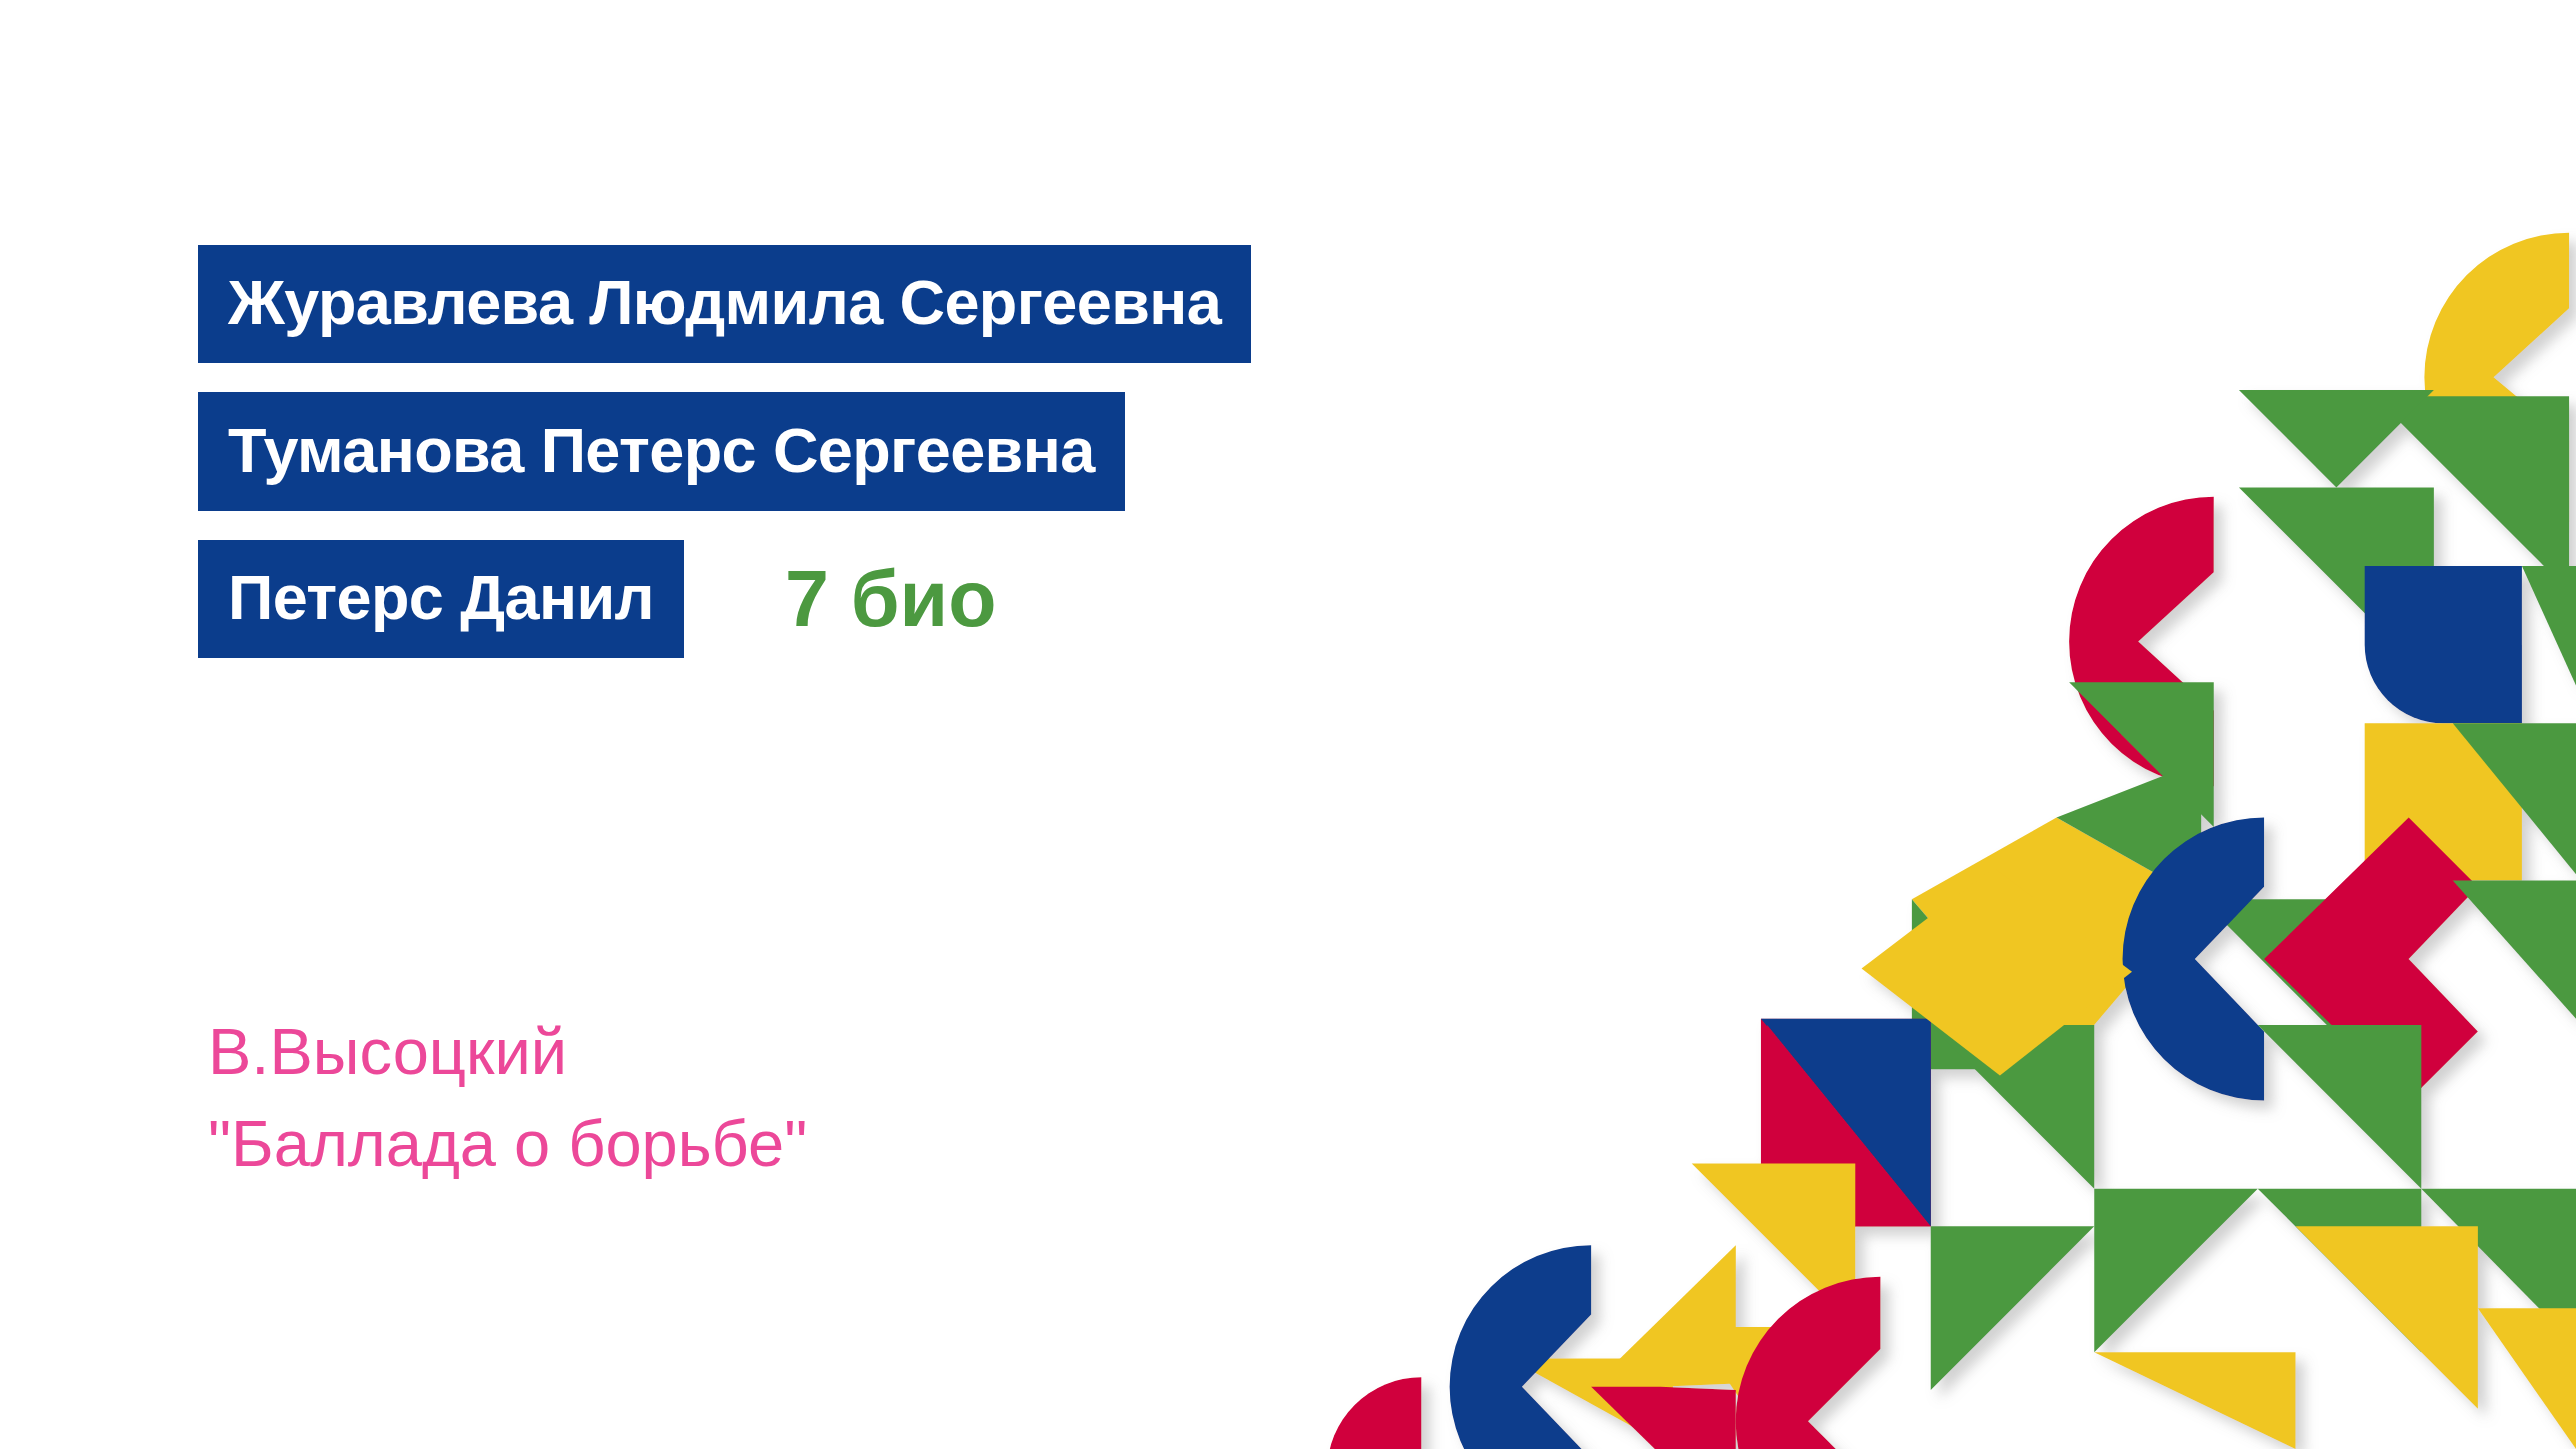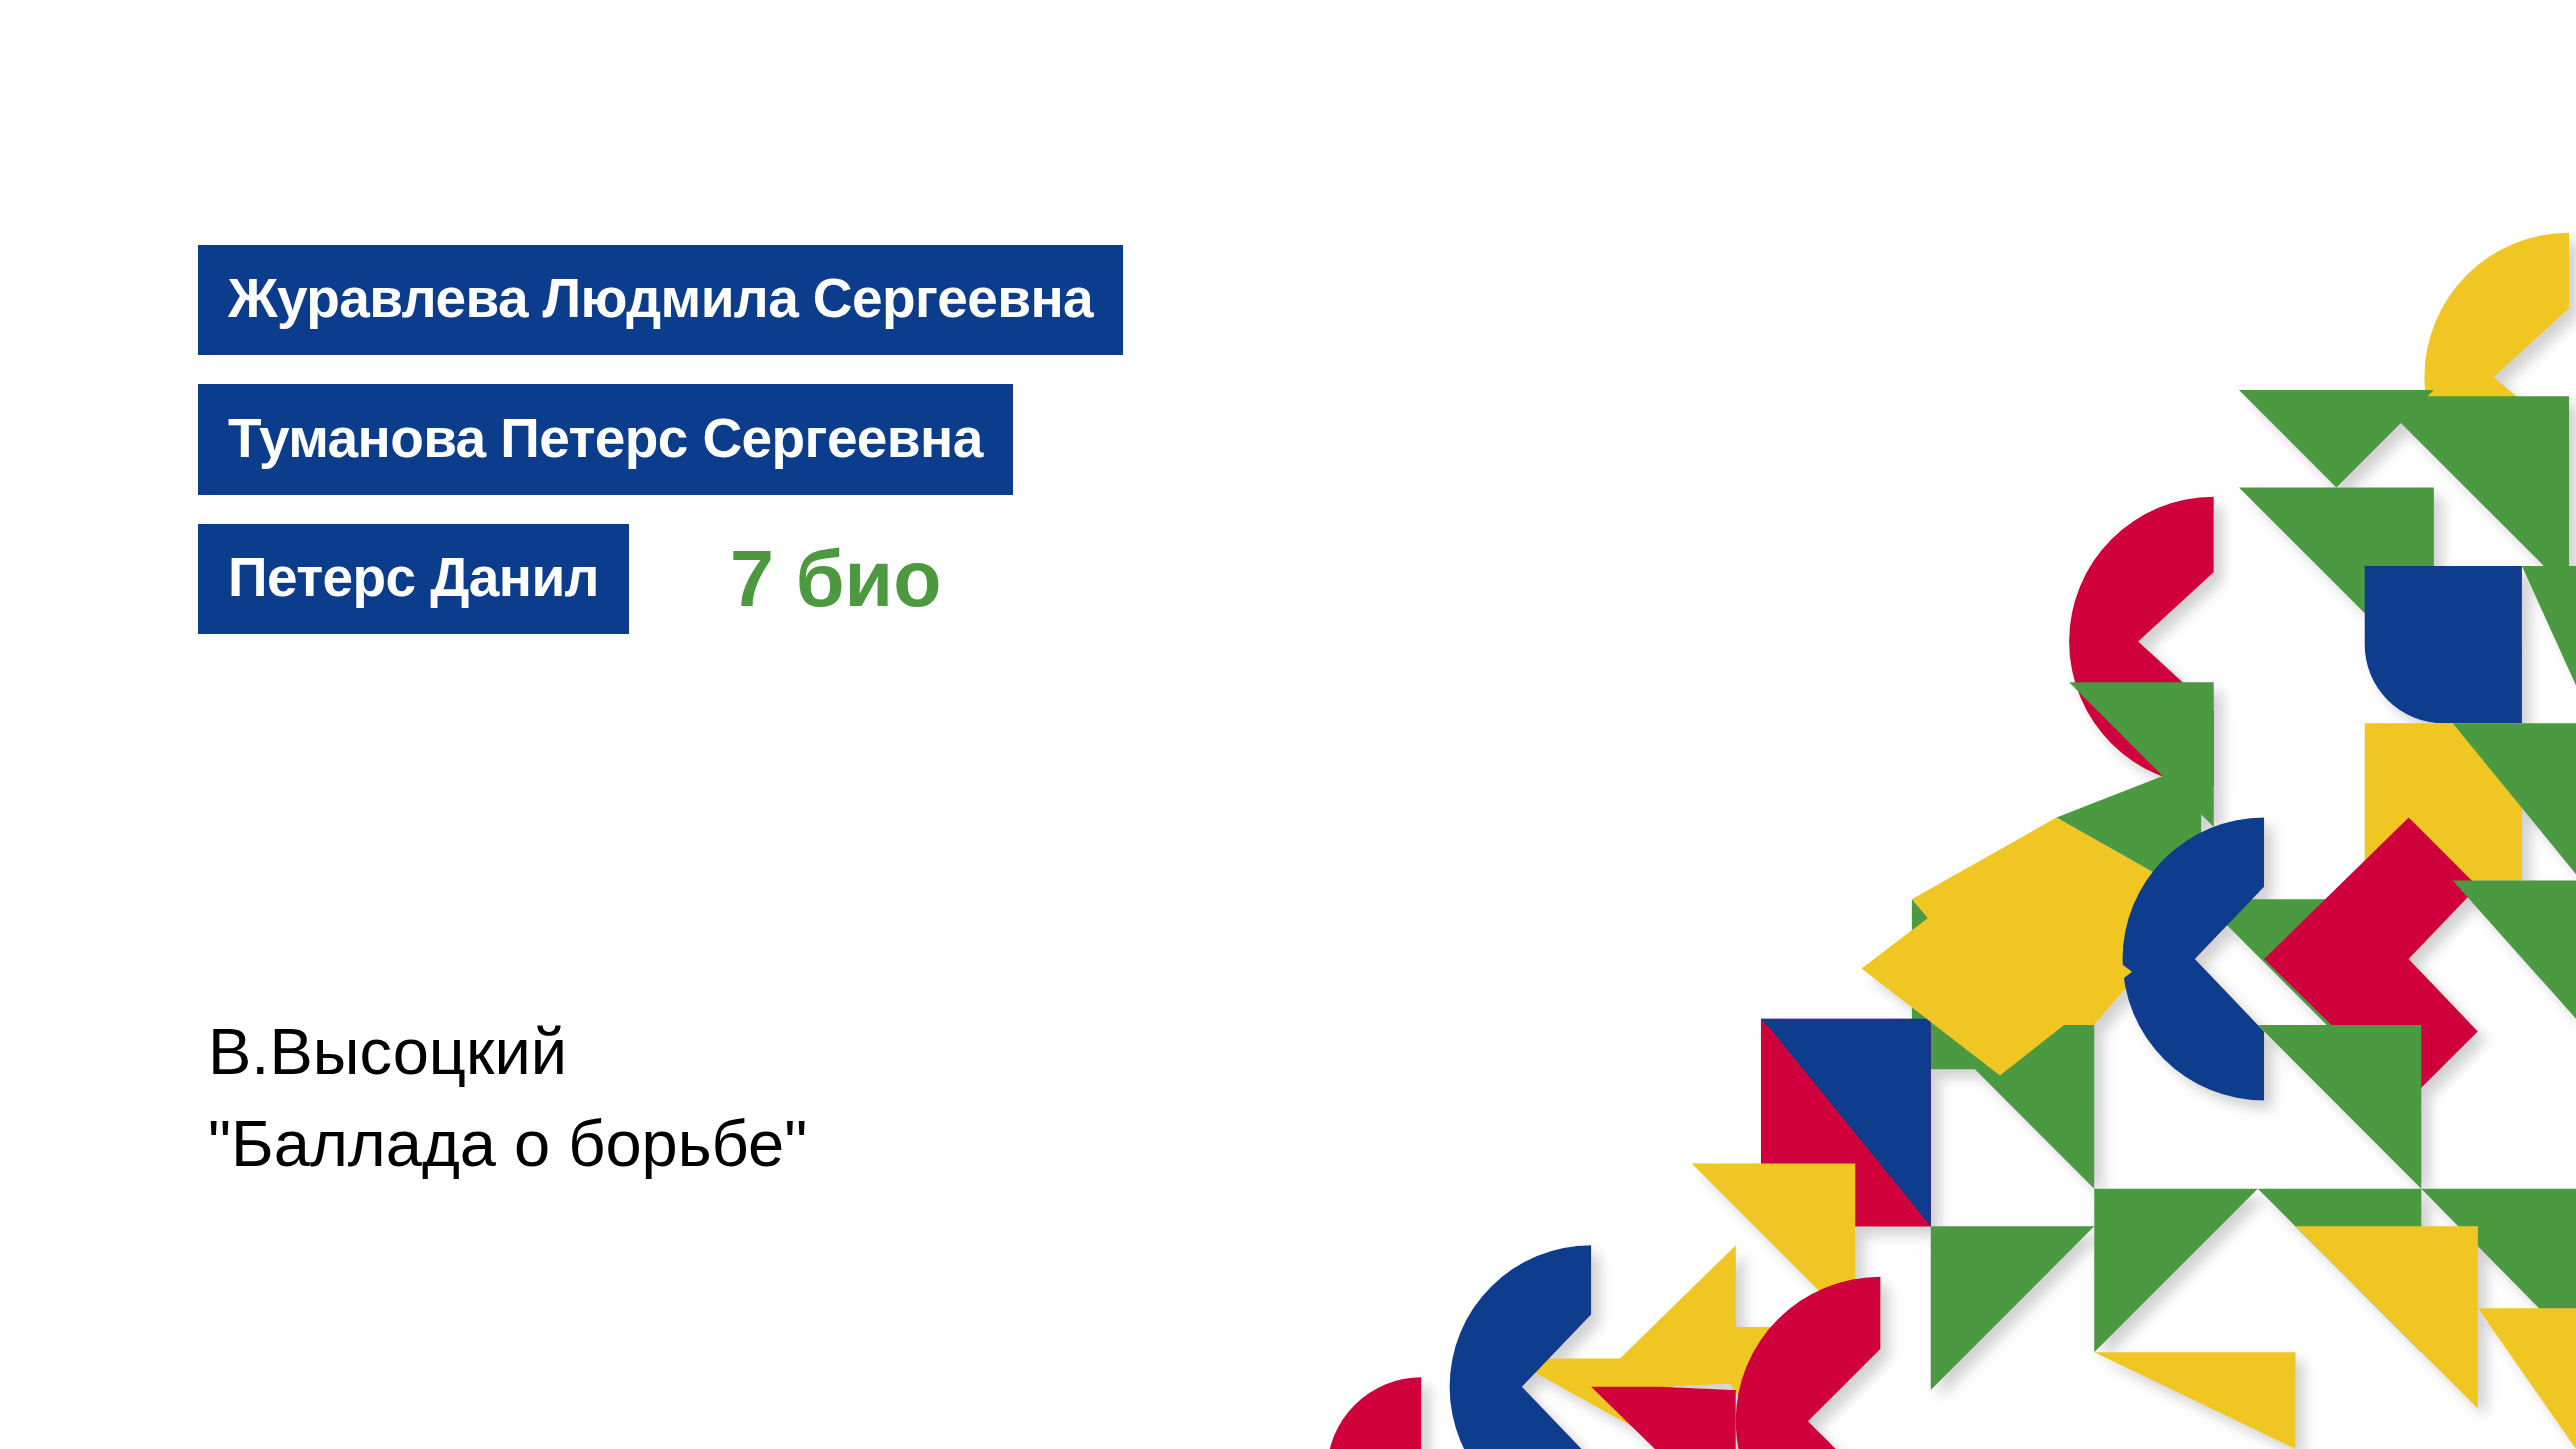--- a/index.html
+++ b/index.html
@@ -44,42 +44,42 @@
     display: flex;
     align-items: center;
     margin-bottom: 29px;
   }
 
   .name-chip {
     display: inline-block;
     background: #0B3D8C;
     color: #ffffff;
     font-weight: bold;
-    font-size: 55px;
+    font-size: 63px;
     line-height: 1.0;
     letter-spacing: -0.6px;
     padding: 26.4px 30px 29px 30px;
     white-space: nowrap;
     box-sizing: border-box;
   }
 
   .class-tag {
     color: #4C9940;
     font-weight: bold;
     font-size: 79px;
     line-height: 1.0;
     white-space: nowrap;
     margin-left: 101px;
   }
 
   #song-block {
     position: absolute;
     left: 208px;
     top: 1006px;
-    color: #000000;
+    color: #ec4899;
     font-size: 65px;
     line-height: 1.42;
     font-weight: normal;
     white-space: nowrap;
   }
   #song-block .song-line { display: block; }
 </style>
 </head>
 <body>
 

